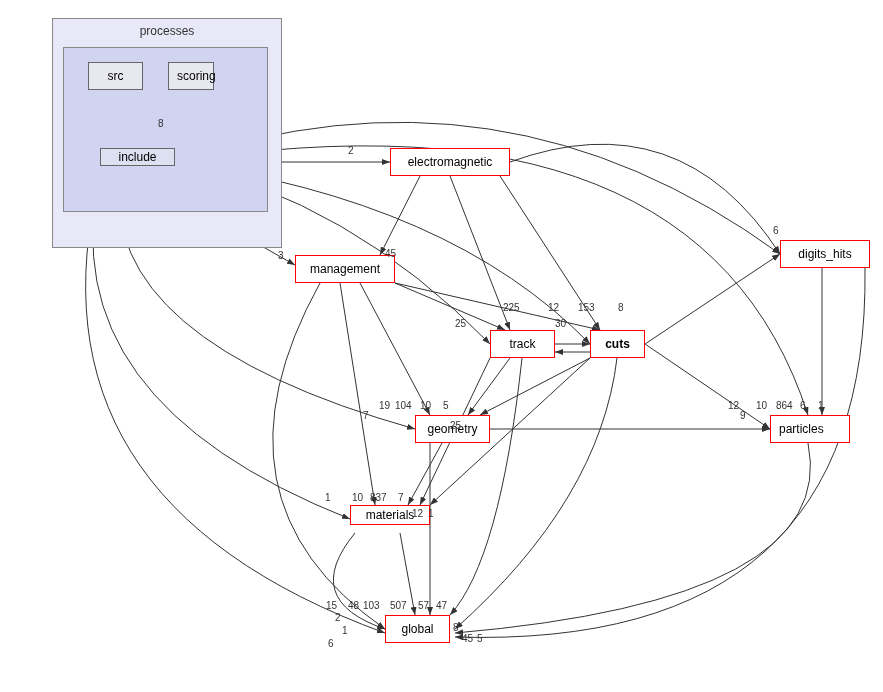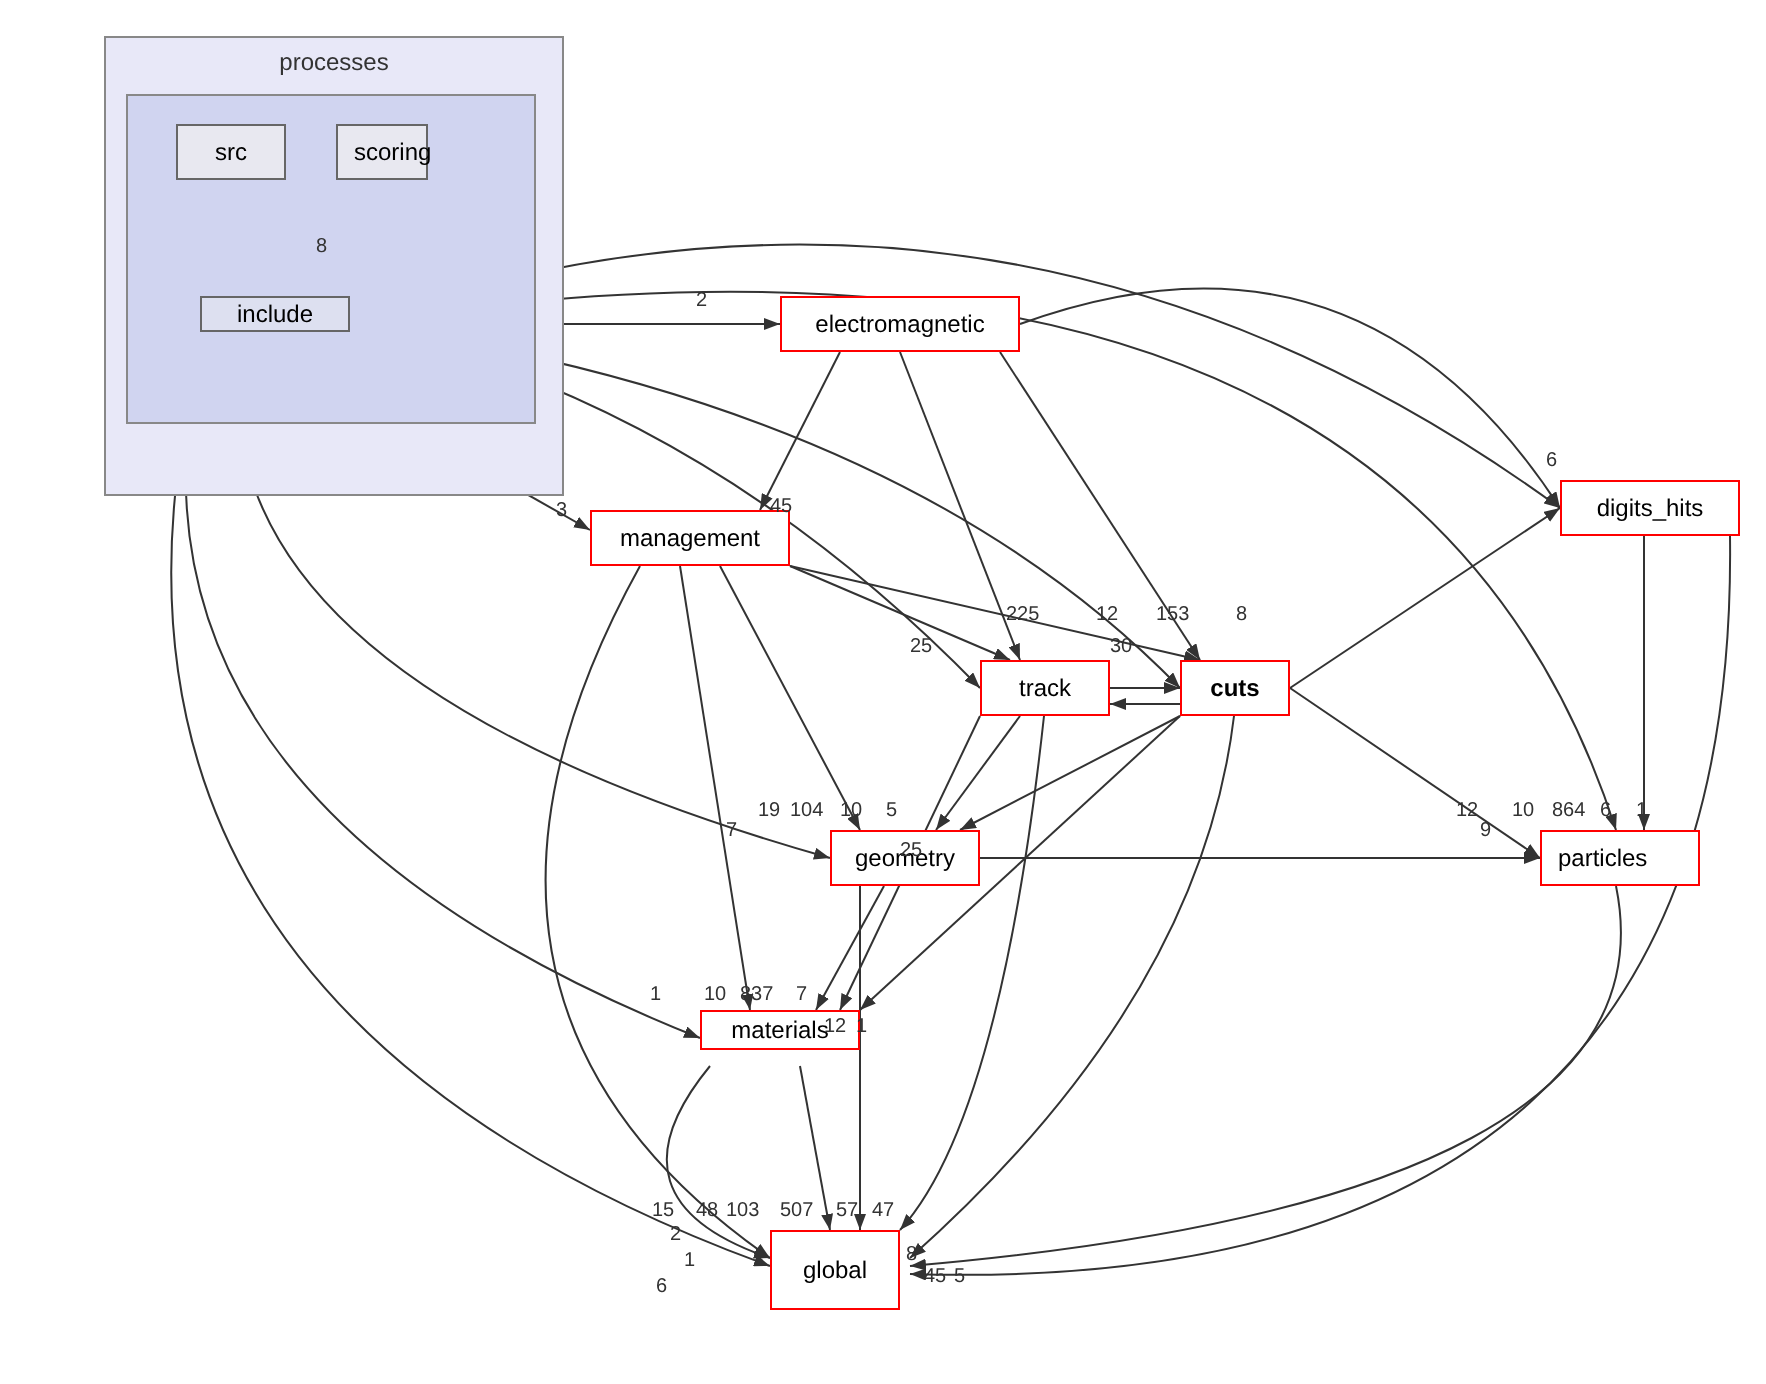--- a/index.html
+++ b/index.html
@@ -206,21 +206,21 @@
   </div>
 
   <div class="node" style="left:770px; top:415px; width:80px; height:28px; display:flex; align-items:center; justify-content:flex-start; border-color:red;">
     <span>particles</span>
   </div>
 
   <div class="node" style="left:350px; top:505px; width:80px; height:20px; display:flex; align-items:center; justify-content:center; border-color:red;">
     <span>materials</span>
   </div>
 
-  <div class="node" style="left:385px; top:615px; width:65px; height:40px; display:flex; align-items:center; justify-content:center; border-color:red;">
+  <div class="node" style="left:385px; top:615px; width:65px; height:28px; display:flex; align-items:center; justify-content:center; border-color:red;">
     <span>global</span>
   </div>
 
   <div class="edge-label" style="left:158px; top:118px;">8</div>
 
   <div class="edge-label" style="left:348px; top:145px;">2</div>
 
   <div class="edge-label" style="left:278px; top:250px;">3</div>
 
   <div class="edge-label" style="left:385px; top:248px;">45</div>

